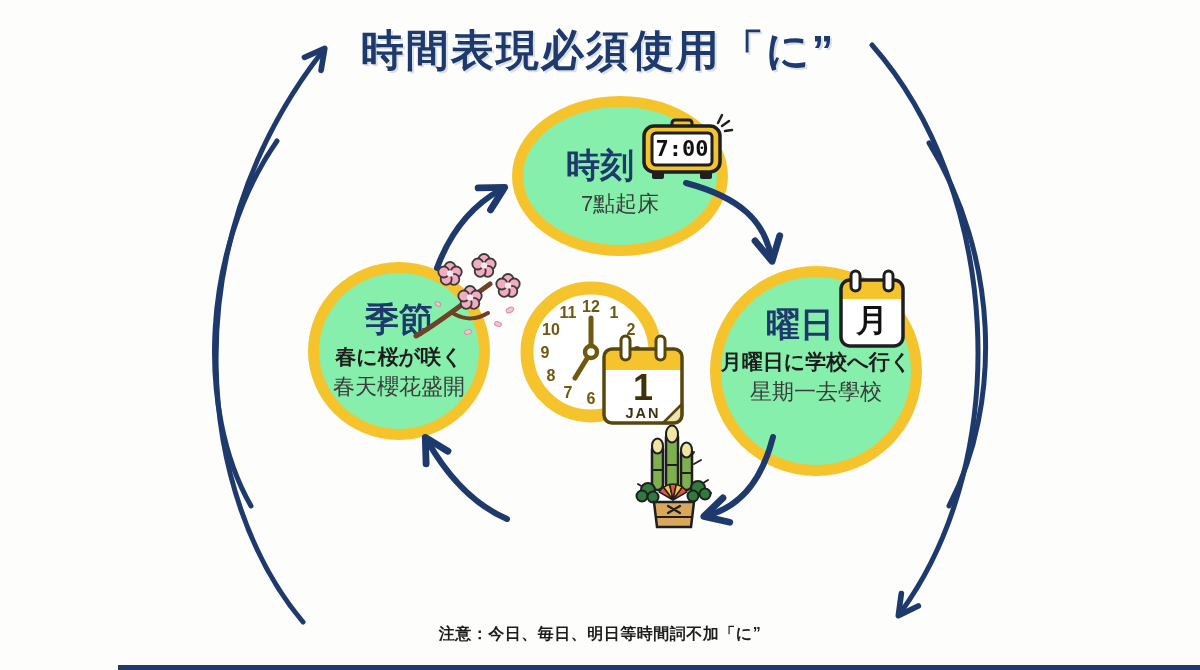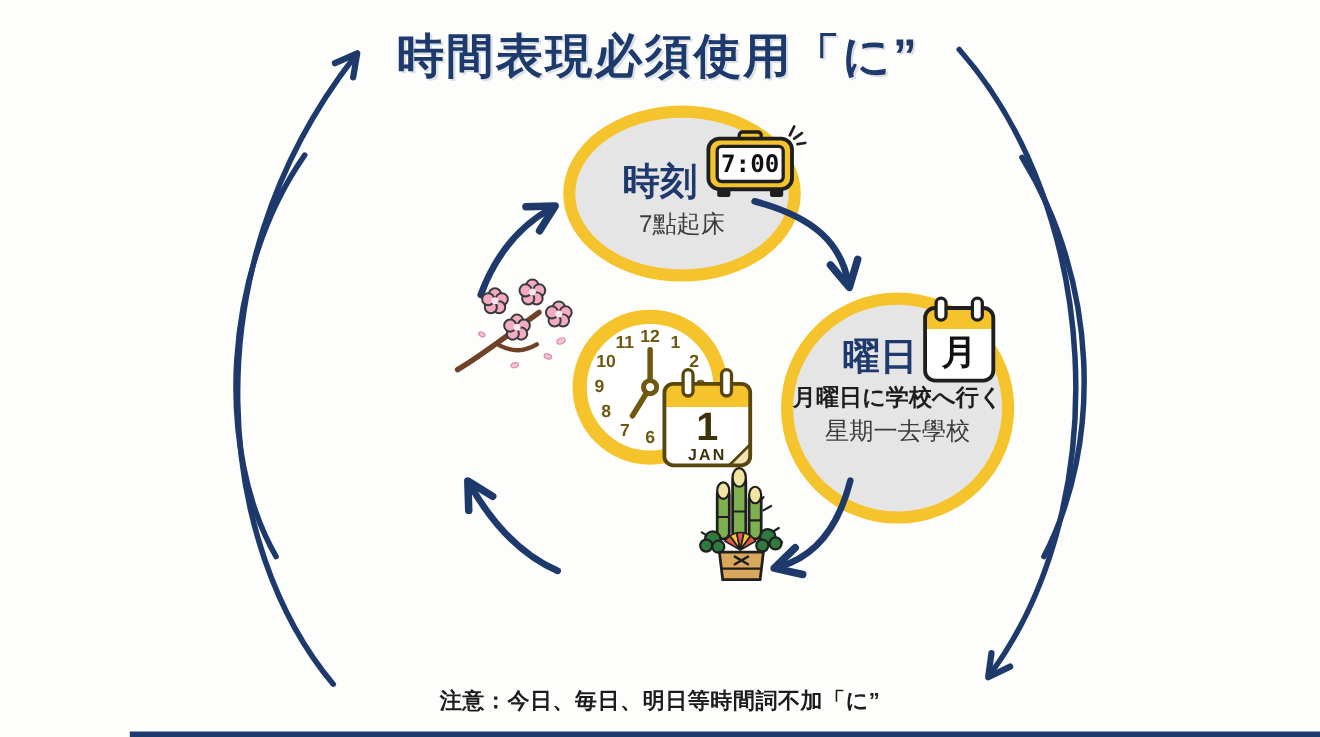--- a/index.html
+++ b/index.html
@@ -7,39 +7,39 @@
     position:relative; width:1200px; height:670px; overflow:hidden;
     background:#FDFDFB;
     font-family:"Liberation Sans","DejaVu Sans",sans-serif;
   }
   .title{
     position:absolute; left:0; top:22px; width:1196px;
     text-align:center; font-size:43px; font-weight:800; letter-spacing:2px;
     color:#1E3A6C; text-shadow:2px 2px 0 rgba(30,58,108,0.15); margin:0;
   }
   .node{
-    position:absolute; box-sizing:border-box; background:#e5e5e5;
+    position:absolute; box-sizing:border-box; background:#86efac;
     border:11px solid #F5C42C; border-radius:50%;
     display:flex; flex-direction:column; align-items:center; justify-content:center;
     text-align:center;
   }
   .node-time  {left:512px; top:96px;  width:216px; height:160px; padding-top:14px;}
   .node-week  {left:710px; top:266px; width:212px; height:210px; padding-bottom:30px;}
   .node-date  {left:518px; top:446px; width:196px; height:166px;}
   .node-season{left:308px; top:262px; width:182px; height:178px;}
   .node-label{font-size:34px; font-weight:800; color:#1E3A6C; line-height:1.1; margin-bottom:5px; white-space:nowrap;}
   .node-time .node-label  {transform:translateX(-20px);}
   .node-week .node-label  {transform:translateX(-16px);}
   .node-date .node-label  {transform:translateX(-16px);}
   .node-example{font-size:21px; font-weight:700; color:#1D1D1D; line-height:1.35; white-space:nowrap;}
   .node-translation{font-size:22px; font-weight:400; color:#3C3C3C; line-height:1.35; white-space:nowrap;}
   .abs{position:absolute;}
   .footnote{
     position:absolute; left:0; top:624px; width:1200px; text-align:center;
-    font-size:20px; font-weight:700; color:#1C1C1C; letter-spacing:0.5px; margin:0;
+    font-size:16px; font-weight:700; color:#1C1C1C; letter-spacing:0.5px; margin:0;
   }
   .bottom-strip{position:absolute; left:118px; bottom:0; width:1082px; height:5px; background:#1E3A6C;}
   svg text{font-family:"Liberation Sans","DejaVu Sans",sans-serif;}
   .digital{font-family:"DejaVu Sans Mono","Liberation Mono",monospace;}
 </style>
 </head>
 <body>
 
 <div class="stage">
 
@@ -50,20 +50,25 @@
     <div class="node-translation">7點起床</div>
   </div>
 
   <div class="node node-week">
     <div class="node-label">曜日</div>
     <div class="node-example">月曜日に学校へ行く</div>
     <div class="node-translation">星期一去學校</div>
   </div>
 
 
+  <div class="node node-season">
+    <div class="node-label">季節</div>
+    <div class="node-example">春に桜が咲く</div>
+    <div class="node-translation">春天櫻花盛開</div>
+  </div>
 
   <svg class="abs" style="left:0;top:0;" width="1200" height="670" viewBox="0 0 1200 670">
     <defs>
       <marker id="ah" viewBox="0 0 10 10" refX="6.5" refY="5" markerWidth="6" markerHeight="6" orient="auto">
         <path d="M1.5 1.5 L8 5 L1.5 8.5" fill="none" stroke="#1E3A6C" stroke-width="1.9" stroke-linecap="round" stroke-linejoin="round"></path>
       </marker>
     </defs>
     <g fill="none" stroke="#1E3A6C" stroke-linecap="round">
 
       <path stroke-width="5" d="M 303 622 C 200 500 168 250 322 52" marker-end="url(#ah)"></path>

